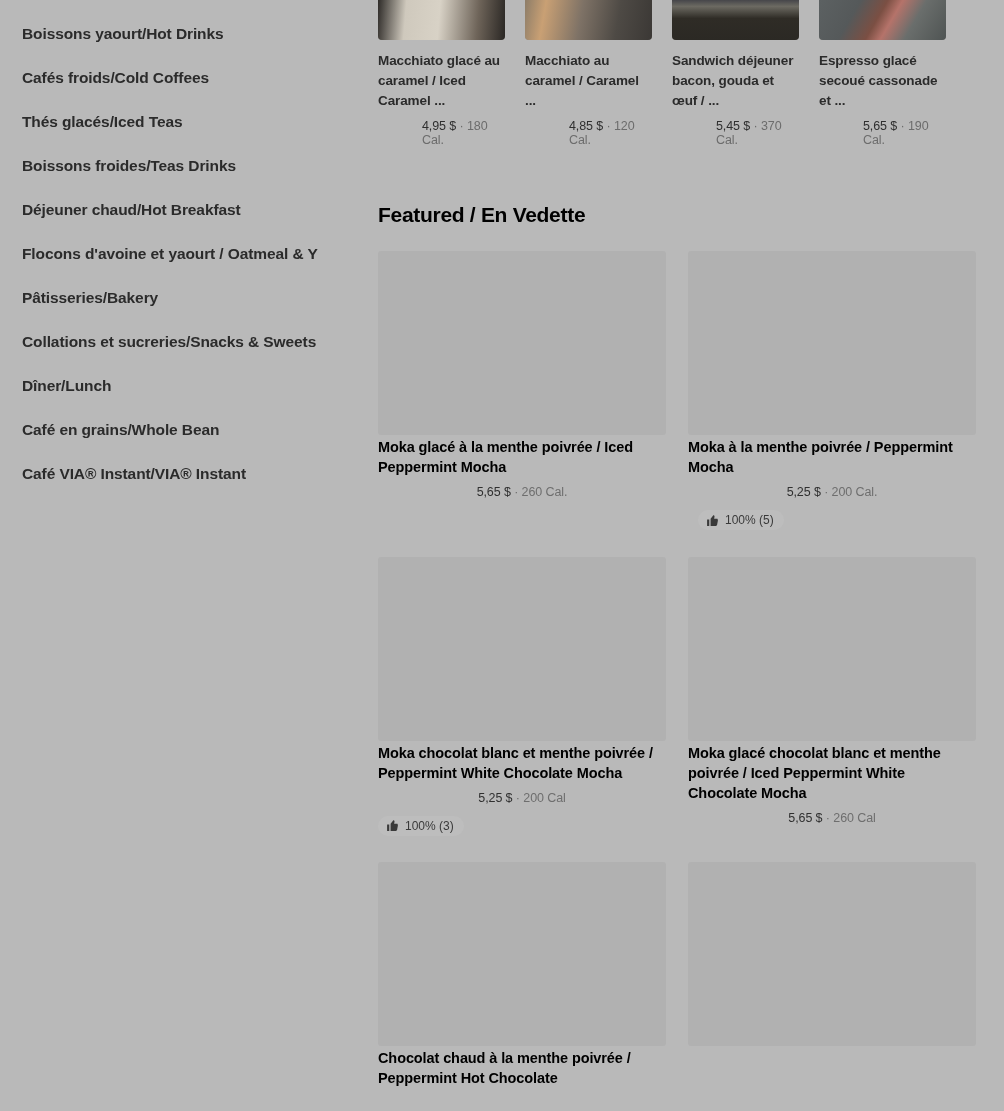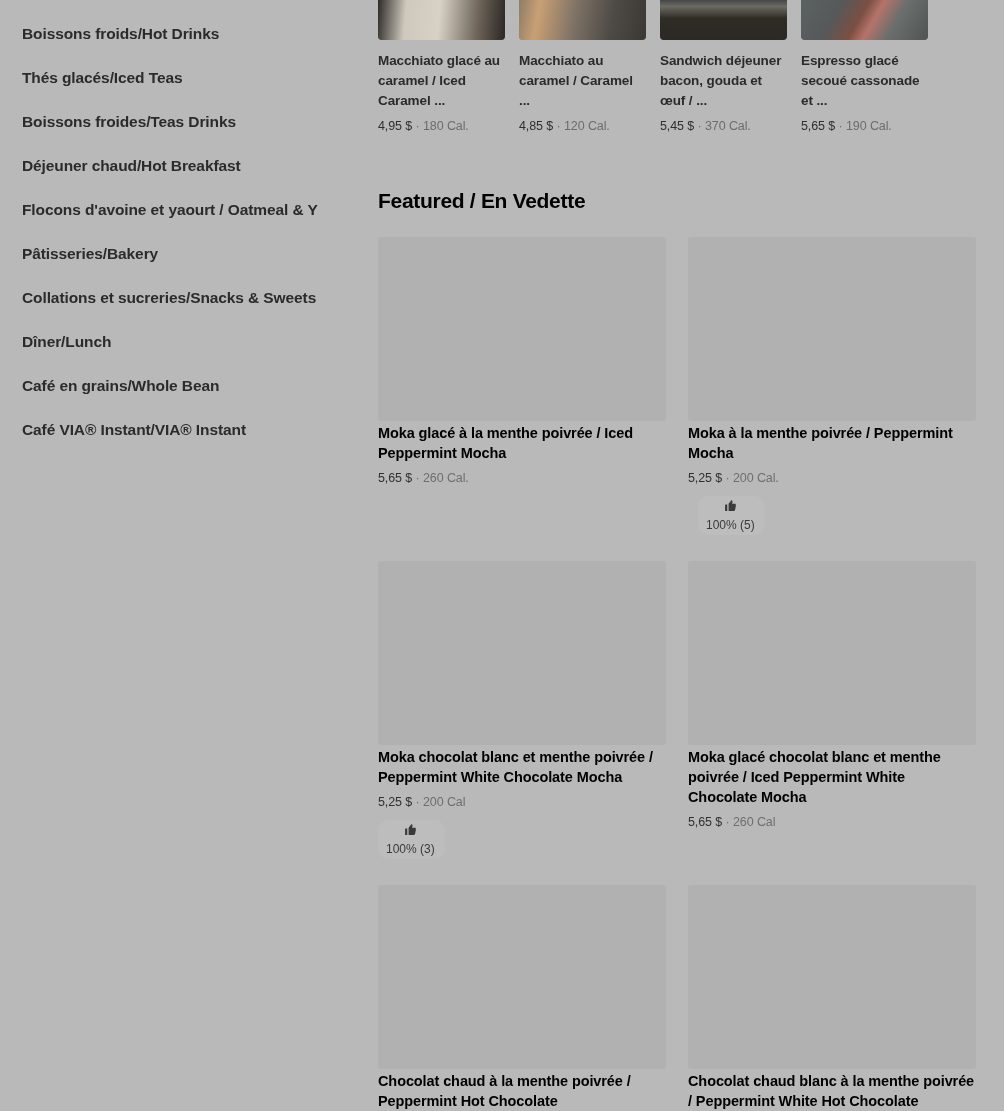--- a/index.html
+++ b/index.html
@@ -48,21 +48,21 @@
     top: 0;
     width: 634px;
     height: 1111px;
     box-sizing: border-box;
     padding: 0 40px 0 8px;
   }
 
   
   #top-strip {
     display: flex;
-    gap: 14px;
+    gap: 20px;
     margin-top: 0;
     padding-top: 0;
   }
   .small-card {
     width: 127px;
     flex: 0 0 127px;
     background: transparent;
     cursor: pointer;
   }
   .small-thumb {
@@ -88,20 +88,21 @@
     color: #2b2b2b;
     line-height: 20px;
     margin-top: 11px;
     letter-spacing: -0.1px;
   }
   .small-meta {
     font-size: 12.5px;
     color: #6c6c6c;
     margin-top: 8px;
     letter-spacing: -0.1px;
+    margin-left: 44px;
   }
   .small-meta .price { color: #2f2f2f; font-weight: 400; }
 
   
   #featured-heading {
     font-size: 21px;
     font-weight: 700;
     color: #000000;
     margin-top: 56px;
     margin-bottom: 0;
@@ -132,46 +133,47 @@
     color: #000000;
     line-height: 20px;
     margin-top: 2px;
     letter-spacing: -0.1px;
   }
   .feat-meta {
     font-size: 12.5px;
     color: #6e6e6e;
     margin-top: 8px;
     letter-spacing: -0.1px;
+    text-align: center;
   }
   .feat-meta .price { color: #303030; }
   .rating {
     display: inline-flex;
     align-items: center;
     gap: 6px;
     background: #bdbdbd;
     border-radius: 11px;
     padding: 3px 10px 3px 8px;
     margin-top: 11px;
     margin-left: 10px;
     font-size: 12px;
     color: #3a3a3a;
-    flex-direction: column;
   }
   .rating svg { display: block; }
 
   
   .row2 .feat-thumb { height: 184px; }
   .row3 .feat-thumb { height: 184px; }
 </style>
 </head>
 <body>
 
 <nav id="sidebar">
-  <div class="nav-item">Boissons froids/Hot Drinks</div>
+  <div class="nav-item">Boissons yaourt/Hot Drinks</div>
+  <div class="nav-item">Cafés froids/Cold Coffees</div>
   <div class="nav-item">Thés glacés/Iced Teas</div>
   <div class="nav-item">Boissons froides/Teas Drinks</div>
   <div class="nav-item">Déjeuner chaud/Hot Breakfast</div>
   <div class="nav-item">Flocons d'avoine et yaourt / Oatmeal &amp; Y</div>
   <div class="nav-item">Pâtisseries/Bakery</div>
   <div class="nav-item">Collations et sucreries/Snacks &amp; Sweets</div>
   <div class="nav-item">Dîner/Lunch</div>
   <div class="nav-item">Café en grains/Whole Bean</div>
   <div class="nav-item">Café VIA® Instant/VIA® Instant</div>
 </nav>
@@ -291,21 +293,20 @@
     </article>
 
     <article class="feat-card row3">
       <div class="feat-thumb"></div>
       <div class="feat-title">Chocolat chaud à la menthe poivrée / Peppermint Hot Chocolate</div>
 
     </article>
 
     <article class="feat-card row3">
       <div class="feat-thumb"></div>
-      <div class="feat-title">Chocolat chaud blanc à la menthe poivrée  / Peppermint White Hot Chocolate</div>
       <div class="feat-meta">
         <span class="price"></span>
         <span></span>
         <span></span>
       </div>
     </article>
 
   </section>
 </main>
 

